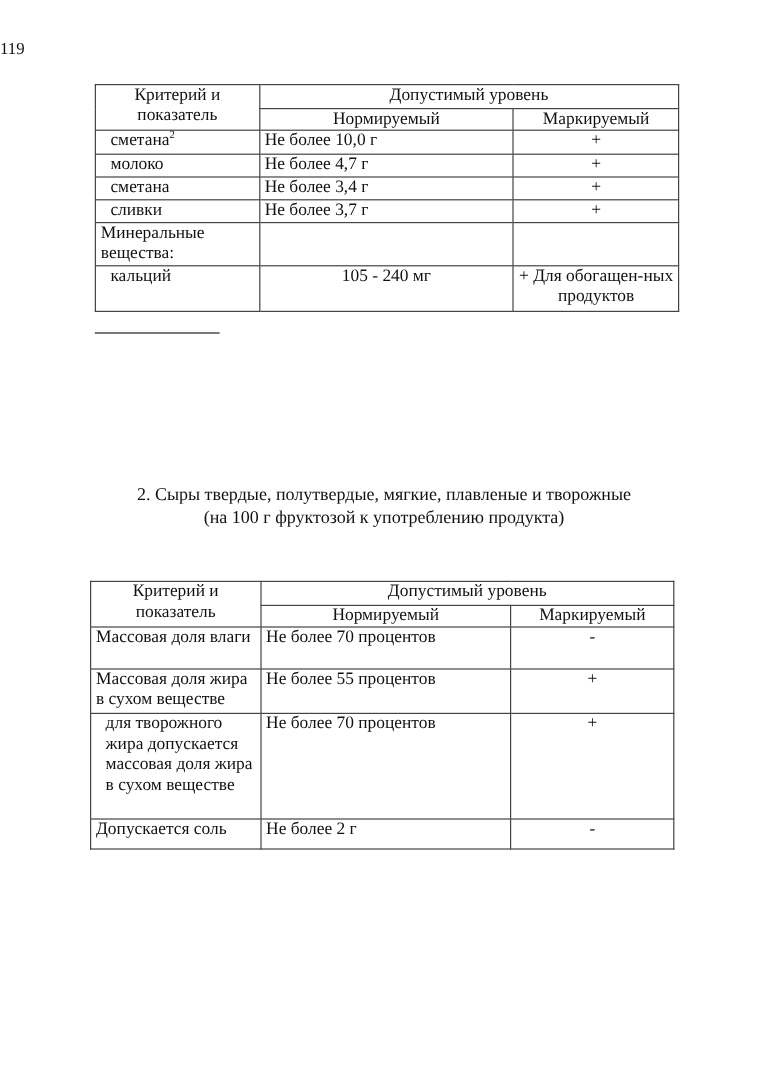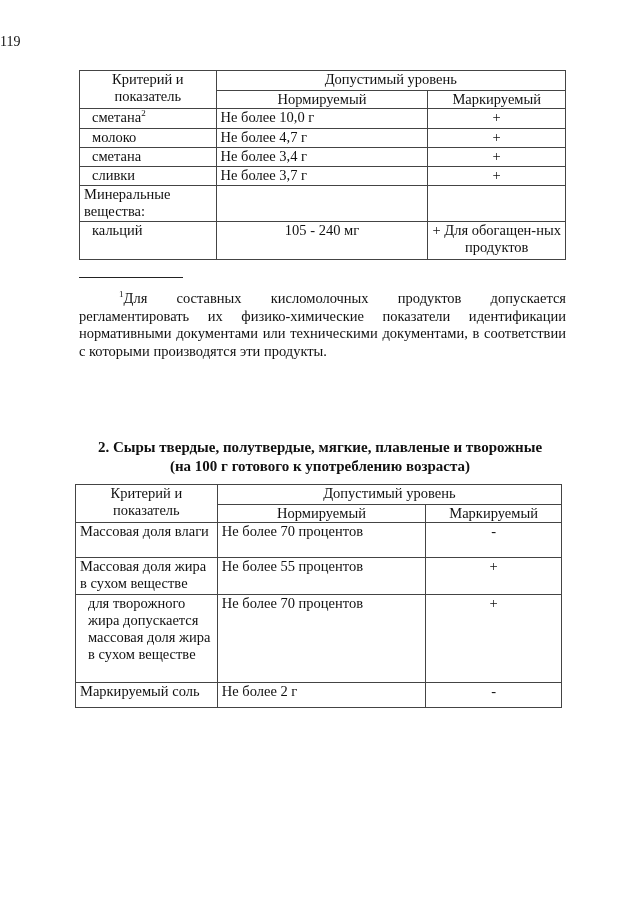--- a/index.html
+++ b/index.html
@@ -9,21 +9,21 @@
   table.doc { position: absolute; border-collapse: collapse; font-size: 14.5px; line-height: 17px; }
   table.doc td { border: 1px solid #444; padding: 0 4px; vertical-align: top; }
   table.doc td.c { text-align: center; margin-top: 40px; }
   table.doc td.ind { padding-left: 12px; }
   #t1 { left: 79px; top: 70px; width: 487px; }
   #t2 { left: 75px; top: 484px; width: 487px; }
   sup { font-size: 9px; line-height: 0; }
   .fn-rule { position: absolute; left: 79px; top: 277px; width: 104px; border-top: 1px solid #222; }
   .footnotes { position: absolute; left: 79px; top: 290px; width: 487px; font-size: 14.5px; line-height: 17.5px; text-align: justify; }
   .footnotes p { margin: 0; text-indent: 40px; }
-  .section-title { position: absolute; left: 60px; top: 438px; width: 520px; text-align: center; font-weight: bold; font-size: 15px; line-height: 19px; }
+  .section-title { position: absolute; left: 60px; top: 404px; width: 520px; text-align: center; font-weight: normal; font-size: 15px; line-height: 19px; }
 </style>
 </head>
 <body>
 
 <div class="page-num">119</div>
 
 <table class="doc" id="t1">
   <colgroup>
       <col style="width:136px">
       <col style="width:213px">
@@ -67,26 +67,25 @@
     <td class="ind">кальций</td>
     <td class="c">105 - 240 мг</td>
     <td class="c">+ Для обогащен-ных продуктов</td>
   </tr>
 </tbody>
   </table>
 
 <div class="fn-rule"></div>
 
 <div class="footnotes">
-  <p><sup>1</sup><span>Для составных кисломолочных продуктов допускается регламентировать их физико-химические показатели идентификации нормативными документами или техническими документами, в соответствии с которыми производятся эти продукты.</span></p>
 </div>
 
 <div class="section-title">
   <div>2. Сыры твердые, полутвердые, мягкие, плавленые и творожные</div>
-  <div>(на 100 г готового к употреблению возраста)</div>
+  <div>(на 100 г фруктозой к употреблению продукта)</div>
 </div>
 
 <table class="doc" id="t2">
   <colgroup>
       <col style="width:142px">
       <col style="width:209px">
       <col style="width:136px">
     </colgroup>
   <tbody>
       <tr style="height:20px">
@@ -106,18 +105,18 @@
     <td>Массовая доля жира в сухом веществе</td>
     <td>Не более 55 процентов</td>
     <td class="c">+</td>
   </tr>
   <tr style="height:88px">
     <td class="ind">для творожного жира допускается массовая доля жира в сухом веществе</td>
     <td>Не более 70 процентов</td>
     <td class="c">+</td>
   </tr>
   <tr style="height:25px">
-    <td>Маркируемый соль</td>
+    <td>Допускается соль</td>
     <td>Не более 2 г</td>
     <td class="c">-</td>
   </tr>
 </tbody>
   </table>
 
 </body></html>

